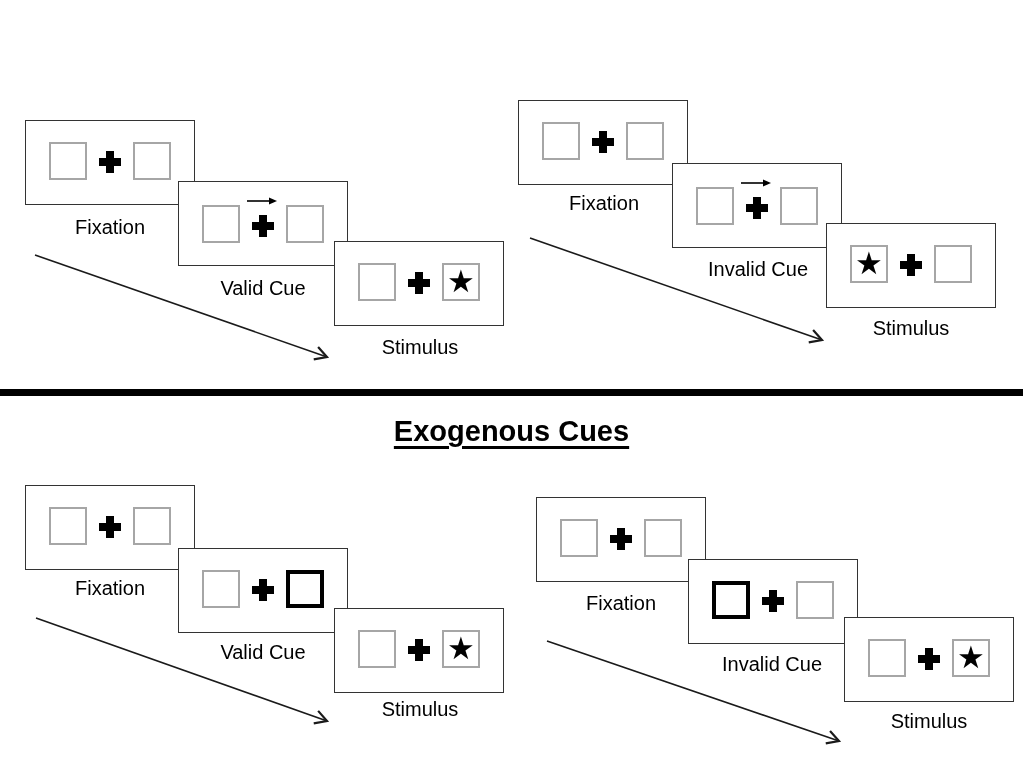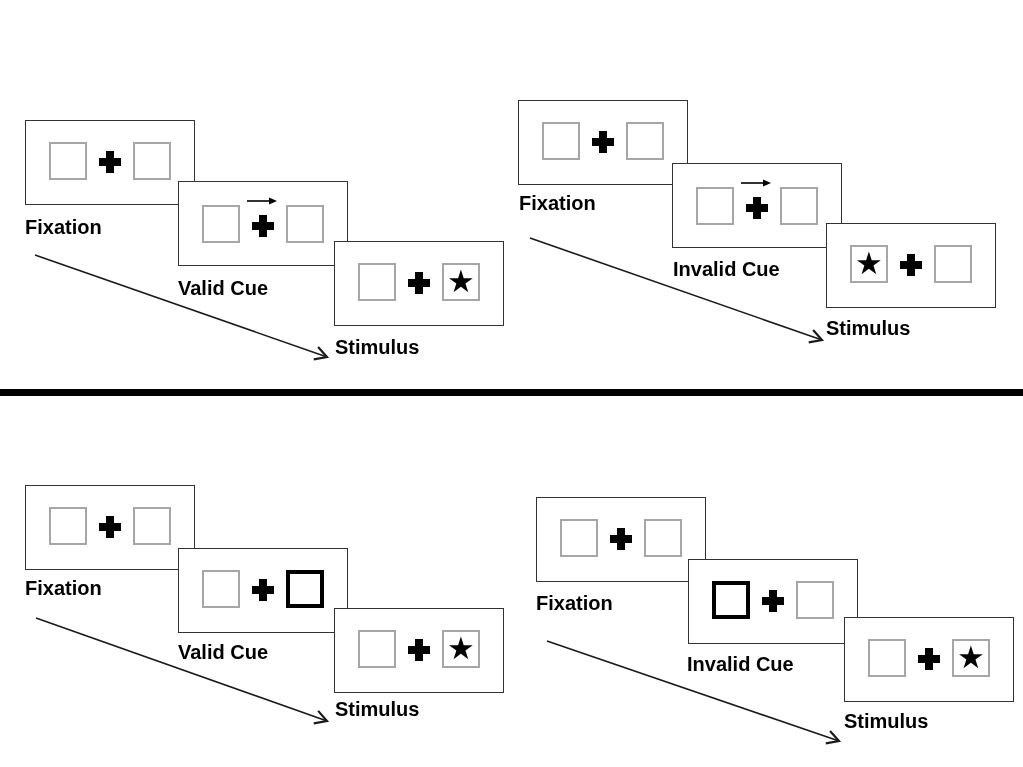--- a/index.html
+++ b/index.html
@@ -34,22 +34,22 @@
   }
   .plus{position:absolute; left:73px; top:30px; width:22px; height:22px;}
   .plus::before{content:""; position:absolute; left:0; top:7px; width:22px; height:8px; background:#000;}
   .plus::after{content:""; position:absolute; left:7px; top:0; width:8px; height:22px; background:#000;}
   .cue-arrow{position:absolute; left:66px; top:12px; display:none;}
   .panel.show-arrow .cue-arrow{display:block;}
   .panel.show-arrow .plus{top:33px;}
   .panel.show-arrow .sq{top:23px;}
 
   .plabel{
-    position:absolute; width:170px; 
-    font-weight:bold; font-size:20px; color:#000; white-space:nowrap;
+    position:absolute; width:170px; text-align:center;
+    font-weight:normal; font-size:20px; color:#000; white-space:nowrap;
   }
   .arrows{position:absolute; left:0; top:0; pointer-events:none;}
 </style>
 </head>
 <body>
 
 <div class="page">
 
 
   <div class="group">
@@ -125,20 +125,21 @@
           <span class="star"></span>
         </div>
     </div>
     <div class="plabel" style="left:519px;top:192px;">Fixation</div>
     <div class="plabel" style="left:673px;top:258px;">Invalid Cue</div>
     <div class="plabel" style="left:826px;top:317px;">Stimulus</div>
   </div>
 
   <div class="divider"></div>
 
+  <div class="section-title title-exo">Exogenous Cues</div>
 
   <div class="group">
     <div class="panel" style="left:25px;top:485px;">
 
       <div class="sq sq-l">
           <span class="star"></span>
         </div>
       <div class="plus"></div>
       <div class="sq sq-r">
           <span class="star"></span>

